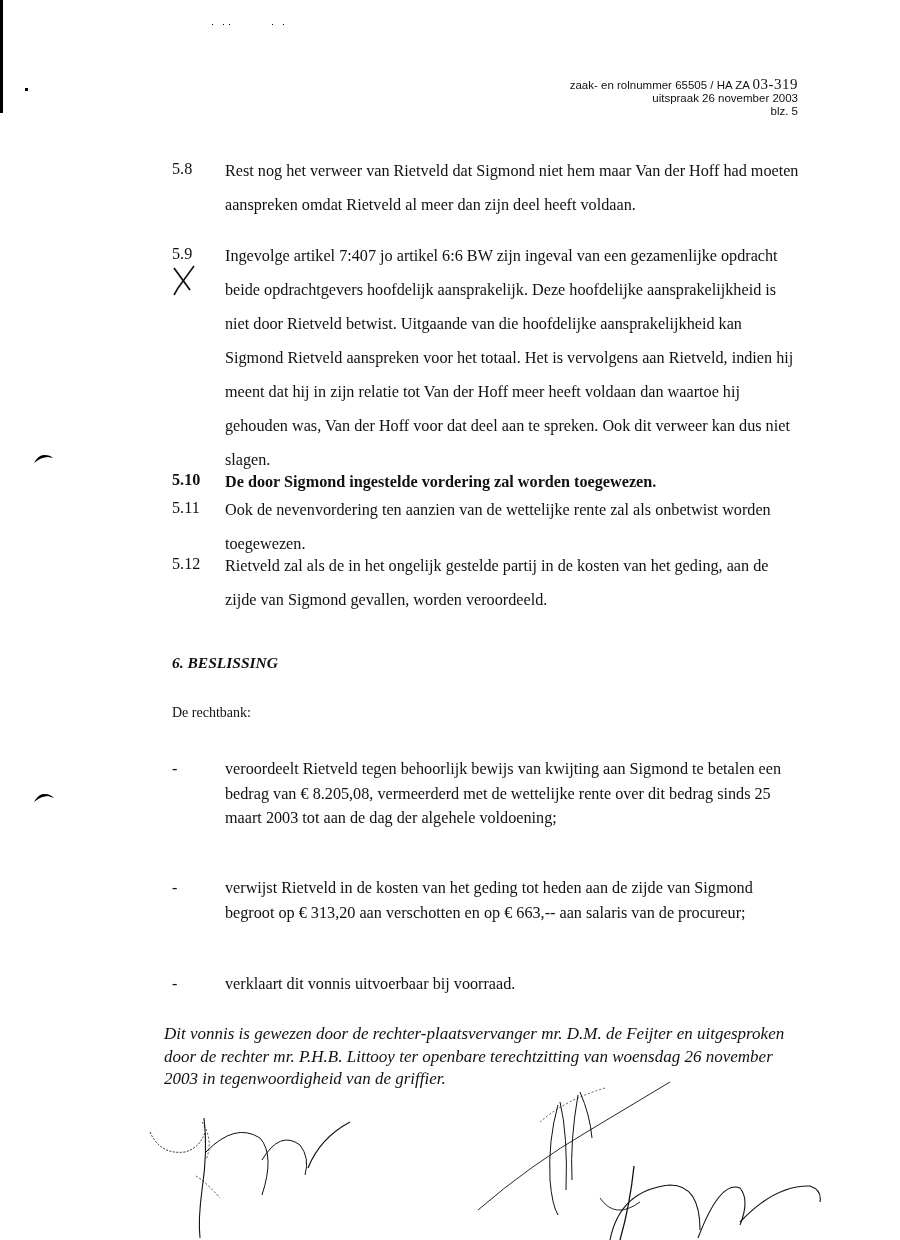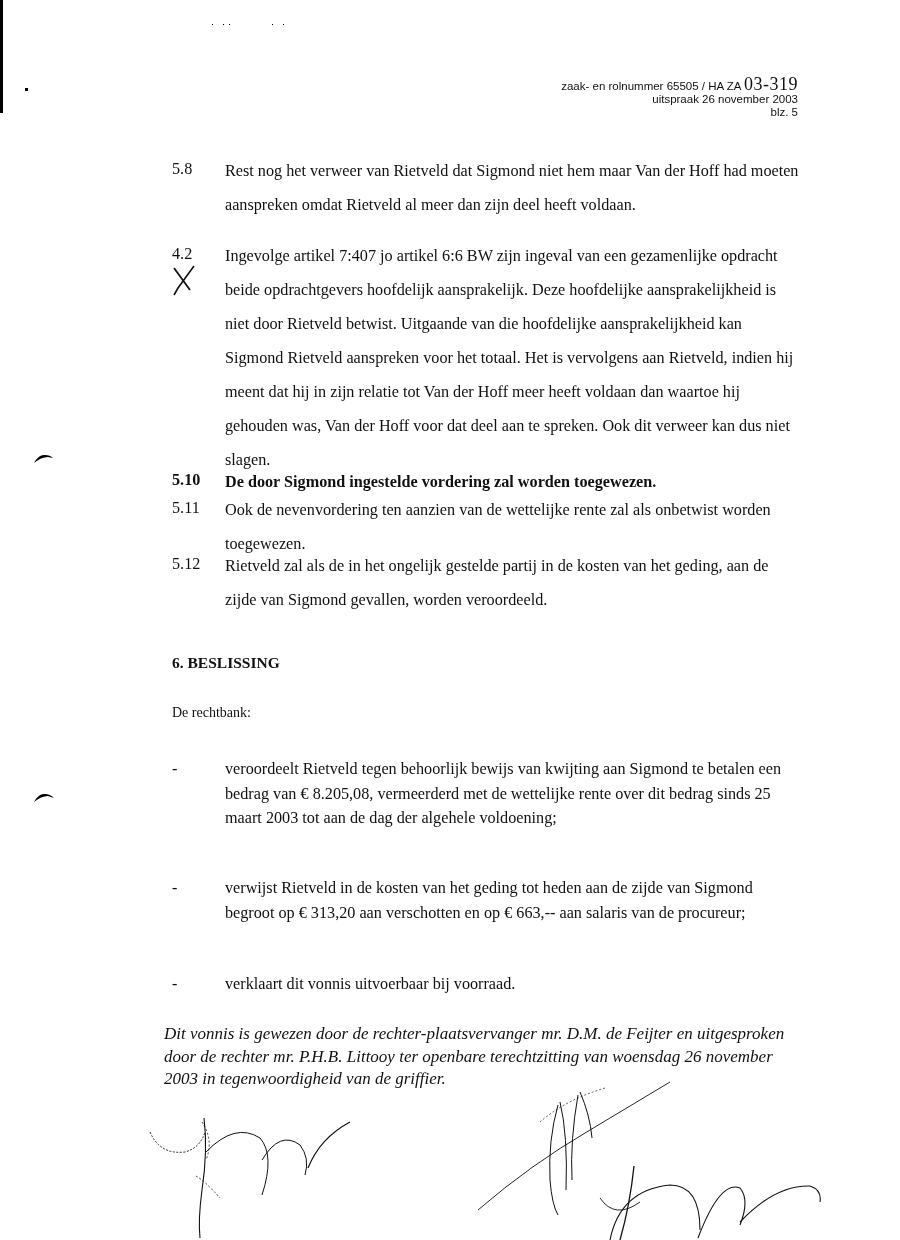--- a/index.html
+++ b/index.html
@@ -8,26 +8,26 @@
       font-family: "DejaVu Serif", "Liberation Serif", serif;
       color: #111;
     }
     .edge-bar { position: absolute; left: 0; top: 0; width: 3px; height: 113px; background: #000; }
     .dot { position: absolute; background: #000; }
     .header {
       position: absolute; right: 102px; top: 78px; text-align: right;
       font-family: "Liberation Sans", "DejaVu Sans", sans-serif;
       font-size: 11.5px; line-height: 13px; color: #111;
     }
-    .header .casenum { font-family: "Liberation Serif", serif; font-size: 18px; letter-spacing: 0.5px; }
+    .header .casenum { font-family: "Liberation Serif", serif; font-size: 15px; letter-spacing: 0.5px; }
     .para { position: absolute; left: 172px; width: 630px; font-family: "Liberation Serif", "DejaVu Serif", serif; font-size: 16.2px; }
     .para .num { position: absolute; left: 0; top: 1px; width: 50px; }
     .para .txt { margin-left: 53px; line-height: 34px; }
     .para .num { line-height: 28.2px; }
-    .heading { position: absolute; left: 172px; top: 654px; font-family: "Liberation Serif", serif; font-weight: bold; font-size: 15.5px; }
+    .heading { position: absolute; left: 172px; top: 654px; font-family: "Liberation Serif", serif; font-weight: bold; font-size: 15.5px; font-style: italic; }
     .intro { position: absolute; left: 172px; top: 705px; font-family: "Liberation Serif", serif; font-size: 14px; }
     .bullet { position: absolute; left: 172px; width: 630px; font-family: "Liberation Serif", serif; font-size: 16.2px; }
     .bullet .mark { position: absolute; left: 0; top: 0; line-height: 24.5px; }
     .bullet .txt { margin-left: 53px; line-height: 24.5px; }
     .closing { position: absolute; left: 164px; top: 1023px; width: 640px; font-family: "Liberation Serif", serif; font-size: 17px; line-height: 22.5px; font-style: italic; }
     .x-mark { position: absolute; left: 170px; top: 262px; }
     .margin-mark { position: absolute; left: 33px; }
     .sig { position: absolute; }
   </style>
 </head>
@@ -49,21 +49,21 @@
   <div>uitspraak 26 november 2003</div>
   <div>blz. 5</div>
 </div>
 
 <div class="para" style="top:154px;">
   <div class="num">5.8</div>
   <div class="txt">Rest nog het verweer van Rietveld dat Sigmond niet hem maar Van der Hoff had moeten aanspreken omdat Rietveld al meer dan zijn deel heeft voldaan.</div>
 </div>
 
 <div class="para" style="top:239px;">
-  <div class="num">4.2</div>
+  <div class="num">5.9</div>
   <div class="txt">Ingevolge artikel 7:407 jo artikel 6:6 BW zijn ingeval van een gezamenlijke opdracht beide opdrachtgevers hoofdelijk aansprakelijk. Deze hoofdelijke aansprakelijkheid is niet door Rietveld betwist. Uitgaande van die hoofdelijke aansprakelijkheid kan Sigmond Rietveld aanspreken voor het totaal. Het is vervolgens aan Rietveld, indien hij meent dat hij in zijn relatie tot Van der Hoff meer heeft voldaan dan waartoe hij gehouden was, Van der Hoff voor dat deel aan te spreken. Ook dit verweer kan dus niet slagen.</div>
 </div>
 
 <div class="para" style="top:465px;font-weight:bold;">
   <div class="num">5.10</div>
   <div class="txt">De door Sigmond ingestelde vordering zal worden toegewezen.</div>
 </div>
 
 <div class="para" style="top:493px;">
   <div class="num">5.11</div>

